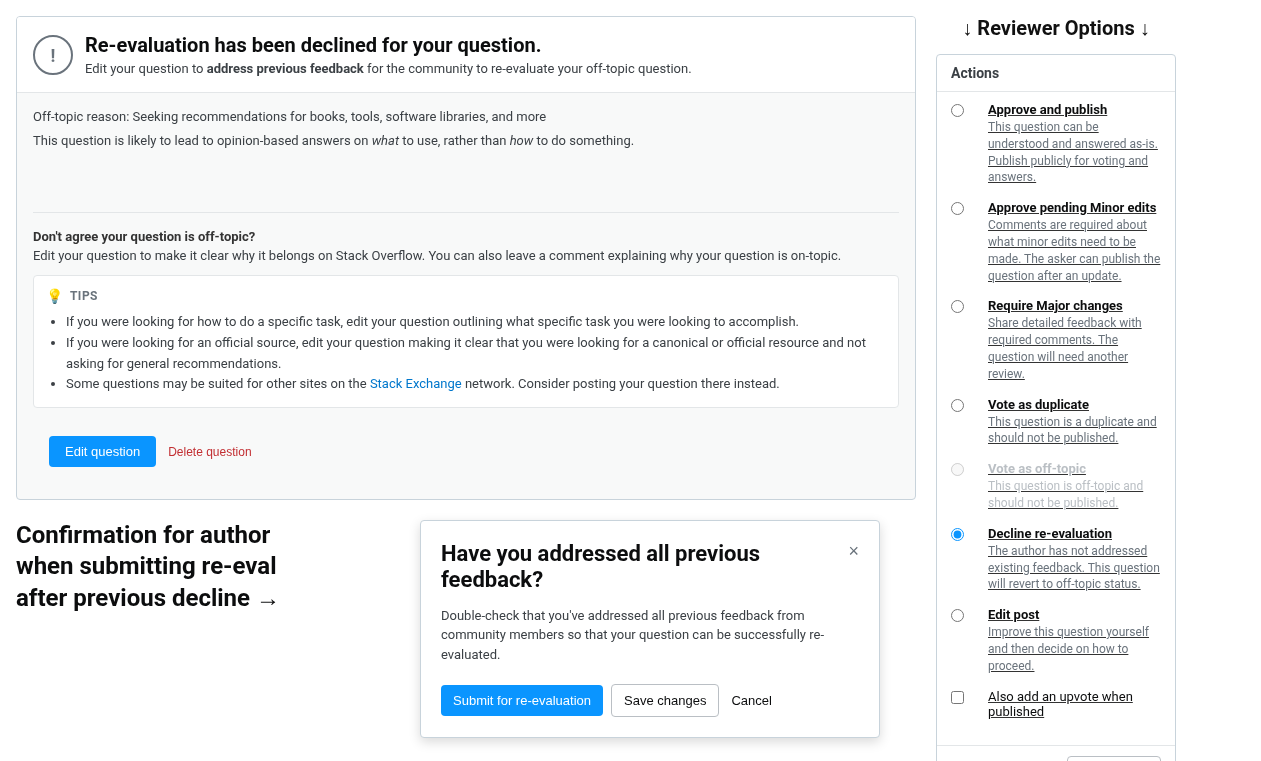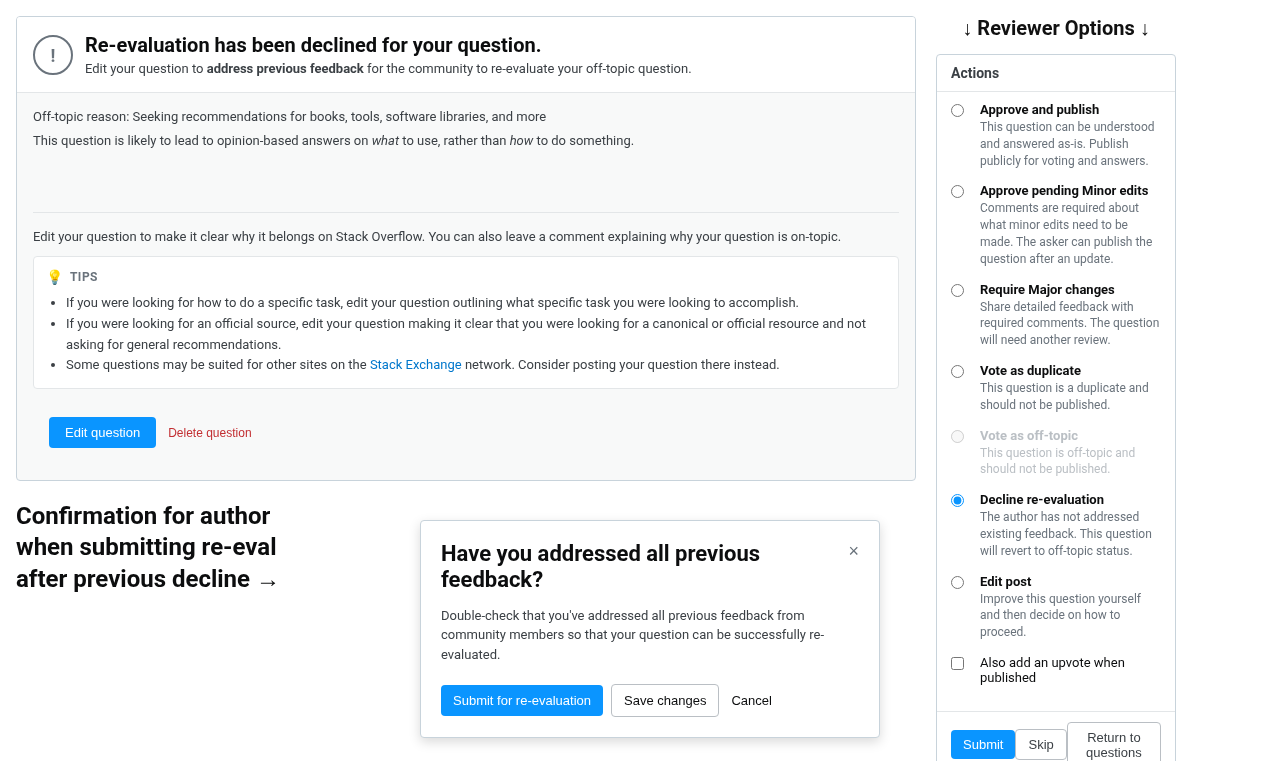--- a/index.html
+++ b/index.html
@@ -312,22 +312,23 @@
       color: #3b4045;
     }
 
     .actions-list {
       padding: 10px 14px;
     }
 
     .action-item {
       display: flex;
       align-items: flex-start;
-      gap: 16px;
+      gap: 24px;
       margin-bottom: 14px;
+      text-decoration: underline;
     }
 
     .action-item input[type="radio"],
     .action-item input[type="checkbox"] {
       margin-top: 2px;
       flex-shrink: 0;
     }
 
     .action-label {
       font-weight: bold;
@@ -414,20 +415,21 @@
       </div>
       <div class="notice-body">
         <div class="off-topic-label">Off-topic reason: Seeking recommendations for books, tools, software libraries, and more</div>
         <div class="off-topic-text">
           <span>This question is likely to lead to opinion-based answers on </span><em>what</em><span> to use, rather than </span><em>how</em><span> to do something.</span>
         </div>
       </div>
 
       <div class="disagree-section">
         <hr class="divider">
+        <div class="disagree-title">Don't agree your question is off-topic?</div>
         <div class="disagree-text">Edit your question to make it clear why it belongs on Stack Overflow. You can also leave a comment explaining why your question is on-topic.</div>
 
         <div class="tips-section">
           <div class="tips-header">
             <span class="tips-icon">💡</span>
             <span>TIPS</span>
           </div>
           <ul class="tips-list">
             <li>If you were looking for how to do a specific task, edit your question outlining what specific task you were looking to accomplish.</li>
             <li>If you were looking for an official source, edit your question making it clear that you were looking for a canonical or official resource and not asking for general recommendations.</li>

